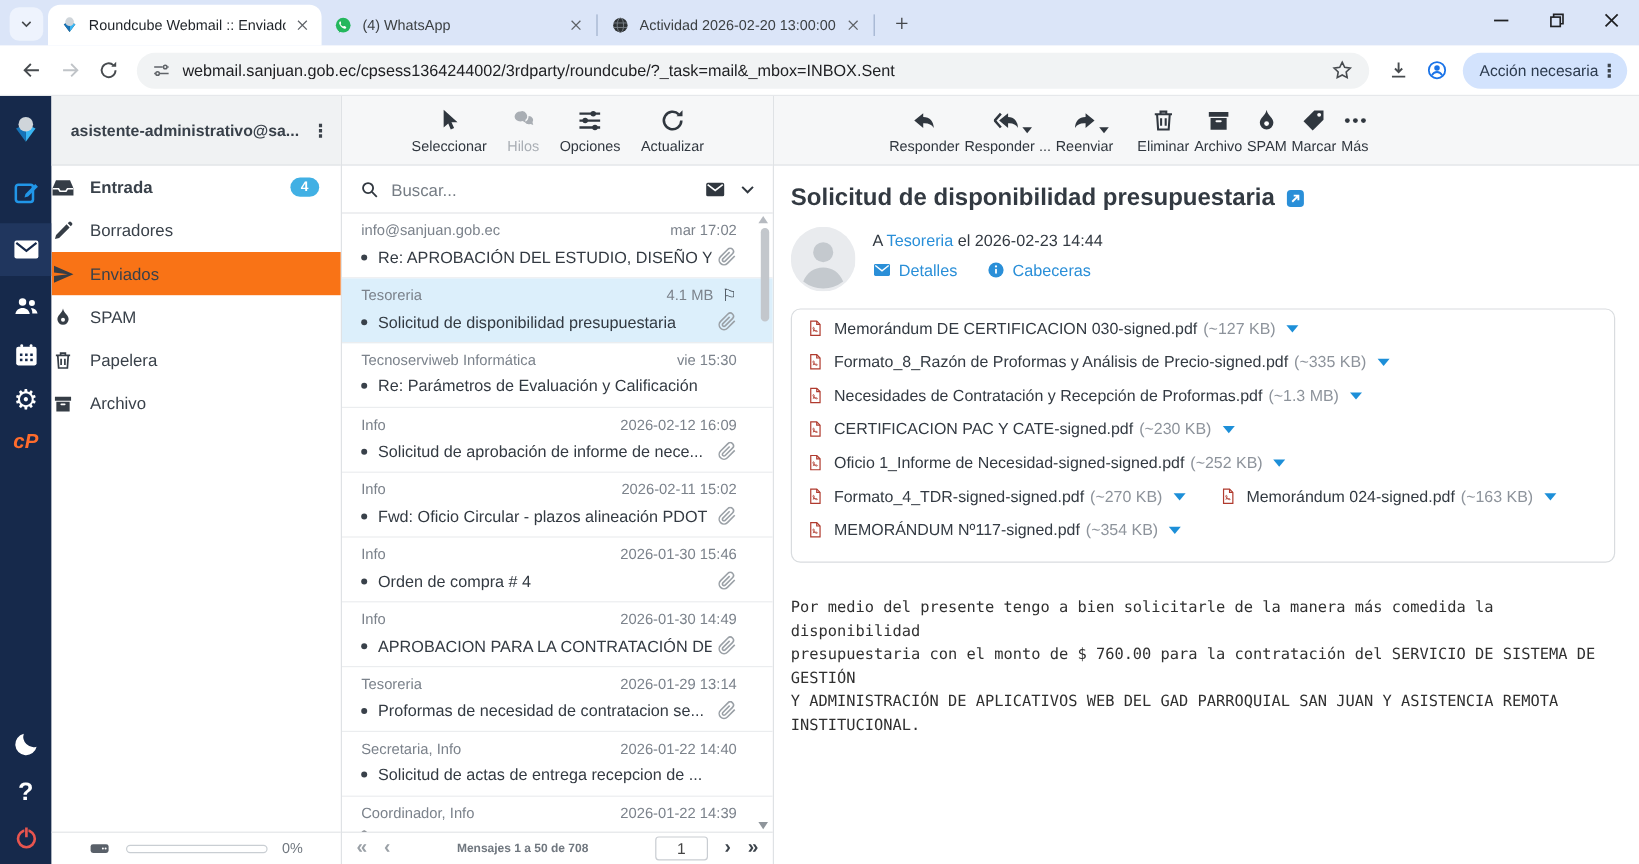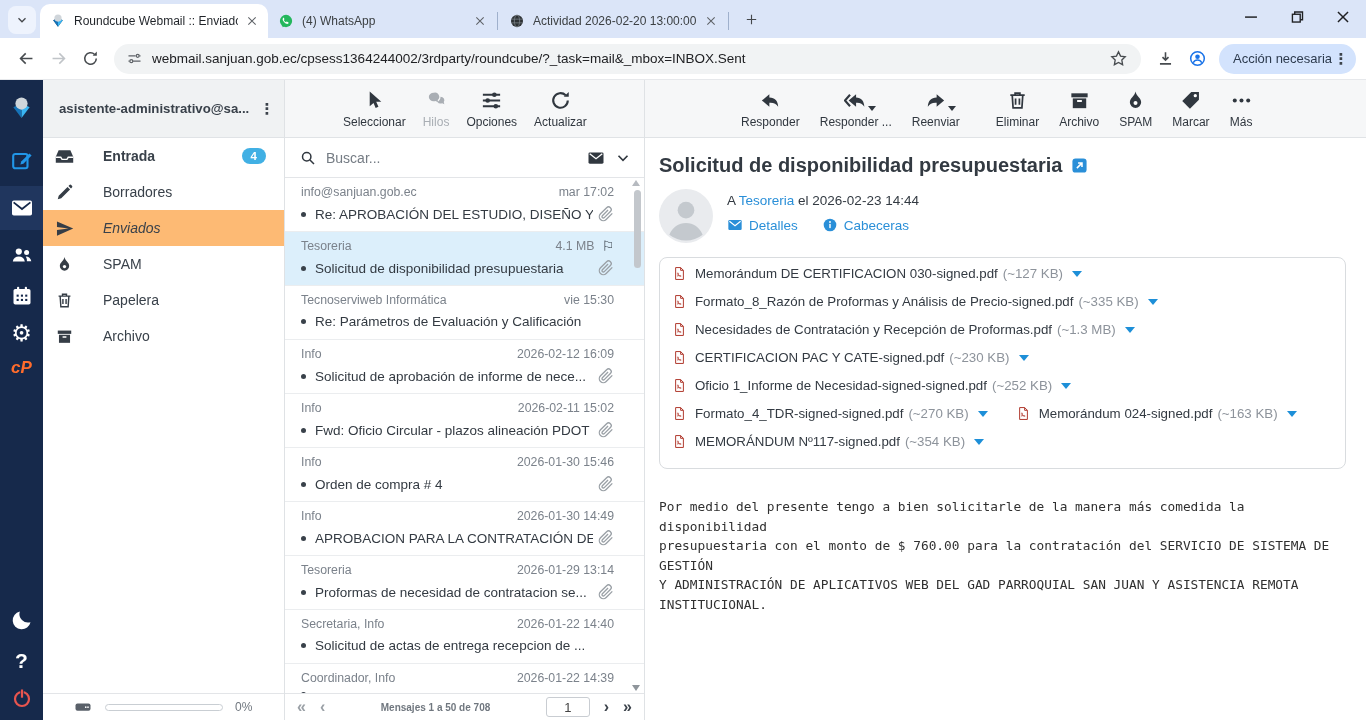--- a/index.html
+++ b/index.html
@@ -53,22 +53,22 @@
   .rcp { margin-top:11px; font-size:17px; font-weight:bold; font-style:italic; color:#ff6c2c;text-align:right; }
   .rmoon { margin-top:auto; }
   .rhelp { margin-top:17px; font-size:21px; font-weight:bold; color:#fff; }
   .rpower { margin-top:13px; margin-bottom:10px; color:#e8554f !important; }
 
   
   .folderscol { width:242px; border-right:1px solid #dfe2e5; display:flex; flex-direction:column; background:#fff; flex-shrink:0; }
   .acct { height:58px; background:#f0f2f3; border-bottom:1px solid #e0e3e6; display:flex; align-items:center; padding:0 8px 0 16px; flex-shrink:0; }
   .acctname { flex:1; font-size:13.2px; font-weight:bold; color:#39414a; white-space:nowrap; overflow:hidden; }
   .flist { flex:1; overflow:hidden; }
-  .frow { height:36px; display:flex; align-items:center; padding:0 10px 0 12px; color:#39414a; font-size:14px;gap:16px; }
-  .frow.sel { background:#fdba74;font-style:italic; }
+  .frow { height:36px; display:flex; align-items:center; padding:0 10px 0 0; color:#39414a; font-size:14px; }
+  .frow.sel { background:#f97316; }
   .fico { width:19px; height:19px; margin-right:13px; color:#353d46; flex-shrink:0; }
   .fico svg { width:100%; height:100%; }
   .fname { flex:1; white-space:nowrap; overflow:hidden; }
   .frow.bold .fname { font-weight:bold; }
   .badge { background:#41b0e4; color:#fff; font-size:11.5px; font-weight:bold; border-radius:10px; padding:2px 9px; margin-right:8px; }
   .quota { height:27px; border-top:1px solid #e3e5e8; display:flex; align-items:center; padding:0 14px 0 30px; gap:12px; flex-shrink:0; }
   .diskico { width:20px; height:20px; color:#596069; }
   .qbar { width:118px; height:7px; border:1px solid #c9ced3; border-radius:4px; }
   .qpct { font-size:12px; color:#70777f; }
 
@@ -103,21 +103,21 @@
   .scrollarrow-dn { position:absolute; right:4px; bottom:2px; width:0; height:0; border-left:4px solid transparent; border-right:4px solid transparent; border-top:6px solid #8f959b; }
   .pager { height:27px; border-top:1px solid #e3e5e8; display:flex; align-items:center; padding:0 12px; gap:14px; flex-shrink:0; }
   .pgnav { font-size:16px; font-weight:bold; line-height:1; }
   .pgnav.dim { color:#9aa0a6; }
   .pgnav.dark { color:#3c434b; }
   .pglabel { flex:1; text-align:center; font-size:10px; font-weight:bold; color:#70777f; white-space:nowrap; overflow:hidden; }
   .pginput { width:44px; height:20px; border:1px solid #c9cdd2; border-radius:3px; text-align:center; font-size:13px; color:#444; font-family:inherit; }
 
   
   .viewcol { flex:1; display:flex; flex-direction:column; background:#fff; min-width:0; }
-  .vtoolbar { height:58px; background:#f6f7f8; border-bottom:1px solid #e0e3e6; display:flex; align-items:center; padding-left:96px; gap:20px; flex-shrink:0; }
+  .vtoolbar { height:58px; background:#f6f7f8; border-bottom:1px solid #e0e3e6; display:flex; align-items:center; padding-left:96px; gap:4px; flex-shrink:0; }
   .grp-gap { margin-left:16px; }
   .vbody { flex:1; overflow:hidden; padding:16px 20px 0 14px; }
   .subjectrow { display:flex; align-items:center; gap:9px; }
   .subject { font-size:20px; font-weight:bold; color:#333a42; }
   .extlink { width:17px; height:17px; }
   .metarow { display:flex; margin-top:12px; gap:14px; align-items:flex-start; }
   .avatar { width:54px; height:54px; }
   .metatext { padding-top:4px; font-size:13.5px; color:#333a42; }
   .bluelink { color:#2a8fd8; text-decoration:none; }
   .metabtns { display:flex; gap:24px; margin-top:9px; align-items:center; }

